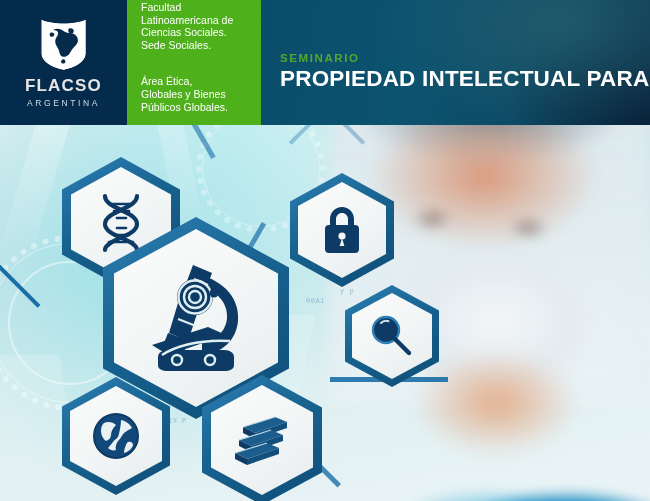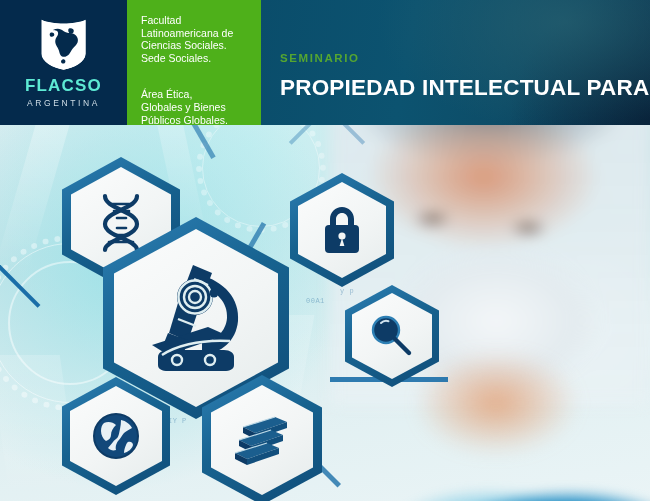--- a/index.html
+++ b/index.html
@@ -20,45 +20,45 @@
     flex:none;
   }
   .logo-shield {
     width:50px; height:52px; background:#ffffff; position:relative;
     border-radius:5px 5px 5px 5px;
     -webkit-clip-path: path("M3,2 C14,7 36,7 47,2 L47,36 C47,44 36,50 25,52 C14,50 3,44 3,36 Z");
     clip-path: path("M3,2 C14,7 36,7 47,2 L47,36 C47,44 36,50 25,52 C14,50 3,44 3,36 Z");
     margin-bottom:7px;
   }
   .logo-shield svg { position:absolute; left:0; top:0; }
-  .brand-name { color:#5eead4; font-size:17px; font-weight:bold; letter-spacing:1.2px; line-height:1; }
+  .brand-name { color:#e5e5e5; font-size:17px; font-weight:bold; letter-spacing:1.2px; line-height:1; }
   .brand-sub  { color:#cfdde6; font-size:8.5px; letter-spacing:2.6px; margin-top:5px; line-height:1; }
 
   .green-panel {
     width:134px; height:125px; background:#4eb01a;
-    flex:none; padding:14px 10px 0 14px; color:#ffffff;
+    flex:none; padding:1px 10px 0 14px; color:#ffffff;
   }
   .green-panel p { font-size:10.5px; line-height:12.6px; }
   .green-panel .gp-top { font-weight:normal; }
   .green-panel .gp-bot { font-weight:normal; margin-top:24px; }
 
   .title-panel {
     flex:1; height:125px; position:relative; overflow:hidden;
     background:
       radial-gradient(ellipse 260px 150px at 78% 18%, rgba(38,96,112,.75) 0%, rgba(10,52,72,0) 72%),
       radial-gradient(ellipse 200px 190px at 100% 95%, rgba(9,35,58,.95) 0%, rgba(9,35,58,0) 70%),
       linear-gradient(100deg,#0a4d6b 0%, #0c5370 38%, #0d4d68 62%, #0a3550 100%);
     padding:17px 0 0 19px;
   }
   .kicker { color:#55a630; font-size:11.5px; font-weight:bold; letter-spacing:1.6px; line-height:1;margin-top:36px; }
   .title-line {
     color:#ffffff; font-weight:bold; letter-spacing:.2px;
     font-size:22.5px; line-height:27px; white-space:nowrap;
   }
-  .title-block { margin-top:9px; }
+  .title-block { margin-top:0; }
 
   
   .stage { position:absolute; left:0; top:125px; width:650px; height:376px; overflow:hidden; }
 
   .bg-base {
     position:absolute; inset:0;
     background:
       linear-gradient(170deg,#dfeef1 0%, #cfe6ea 28%, #dfeff1 60%, #eaf4f6 100%);
   }
   

